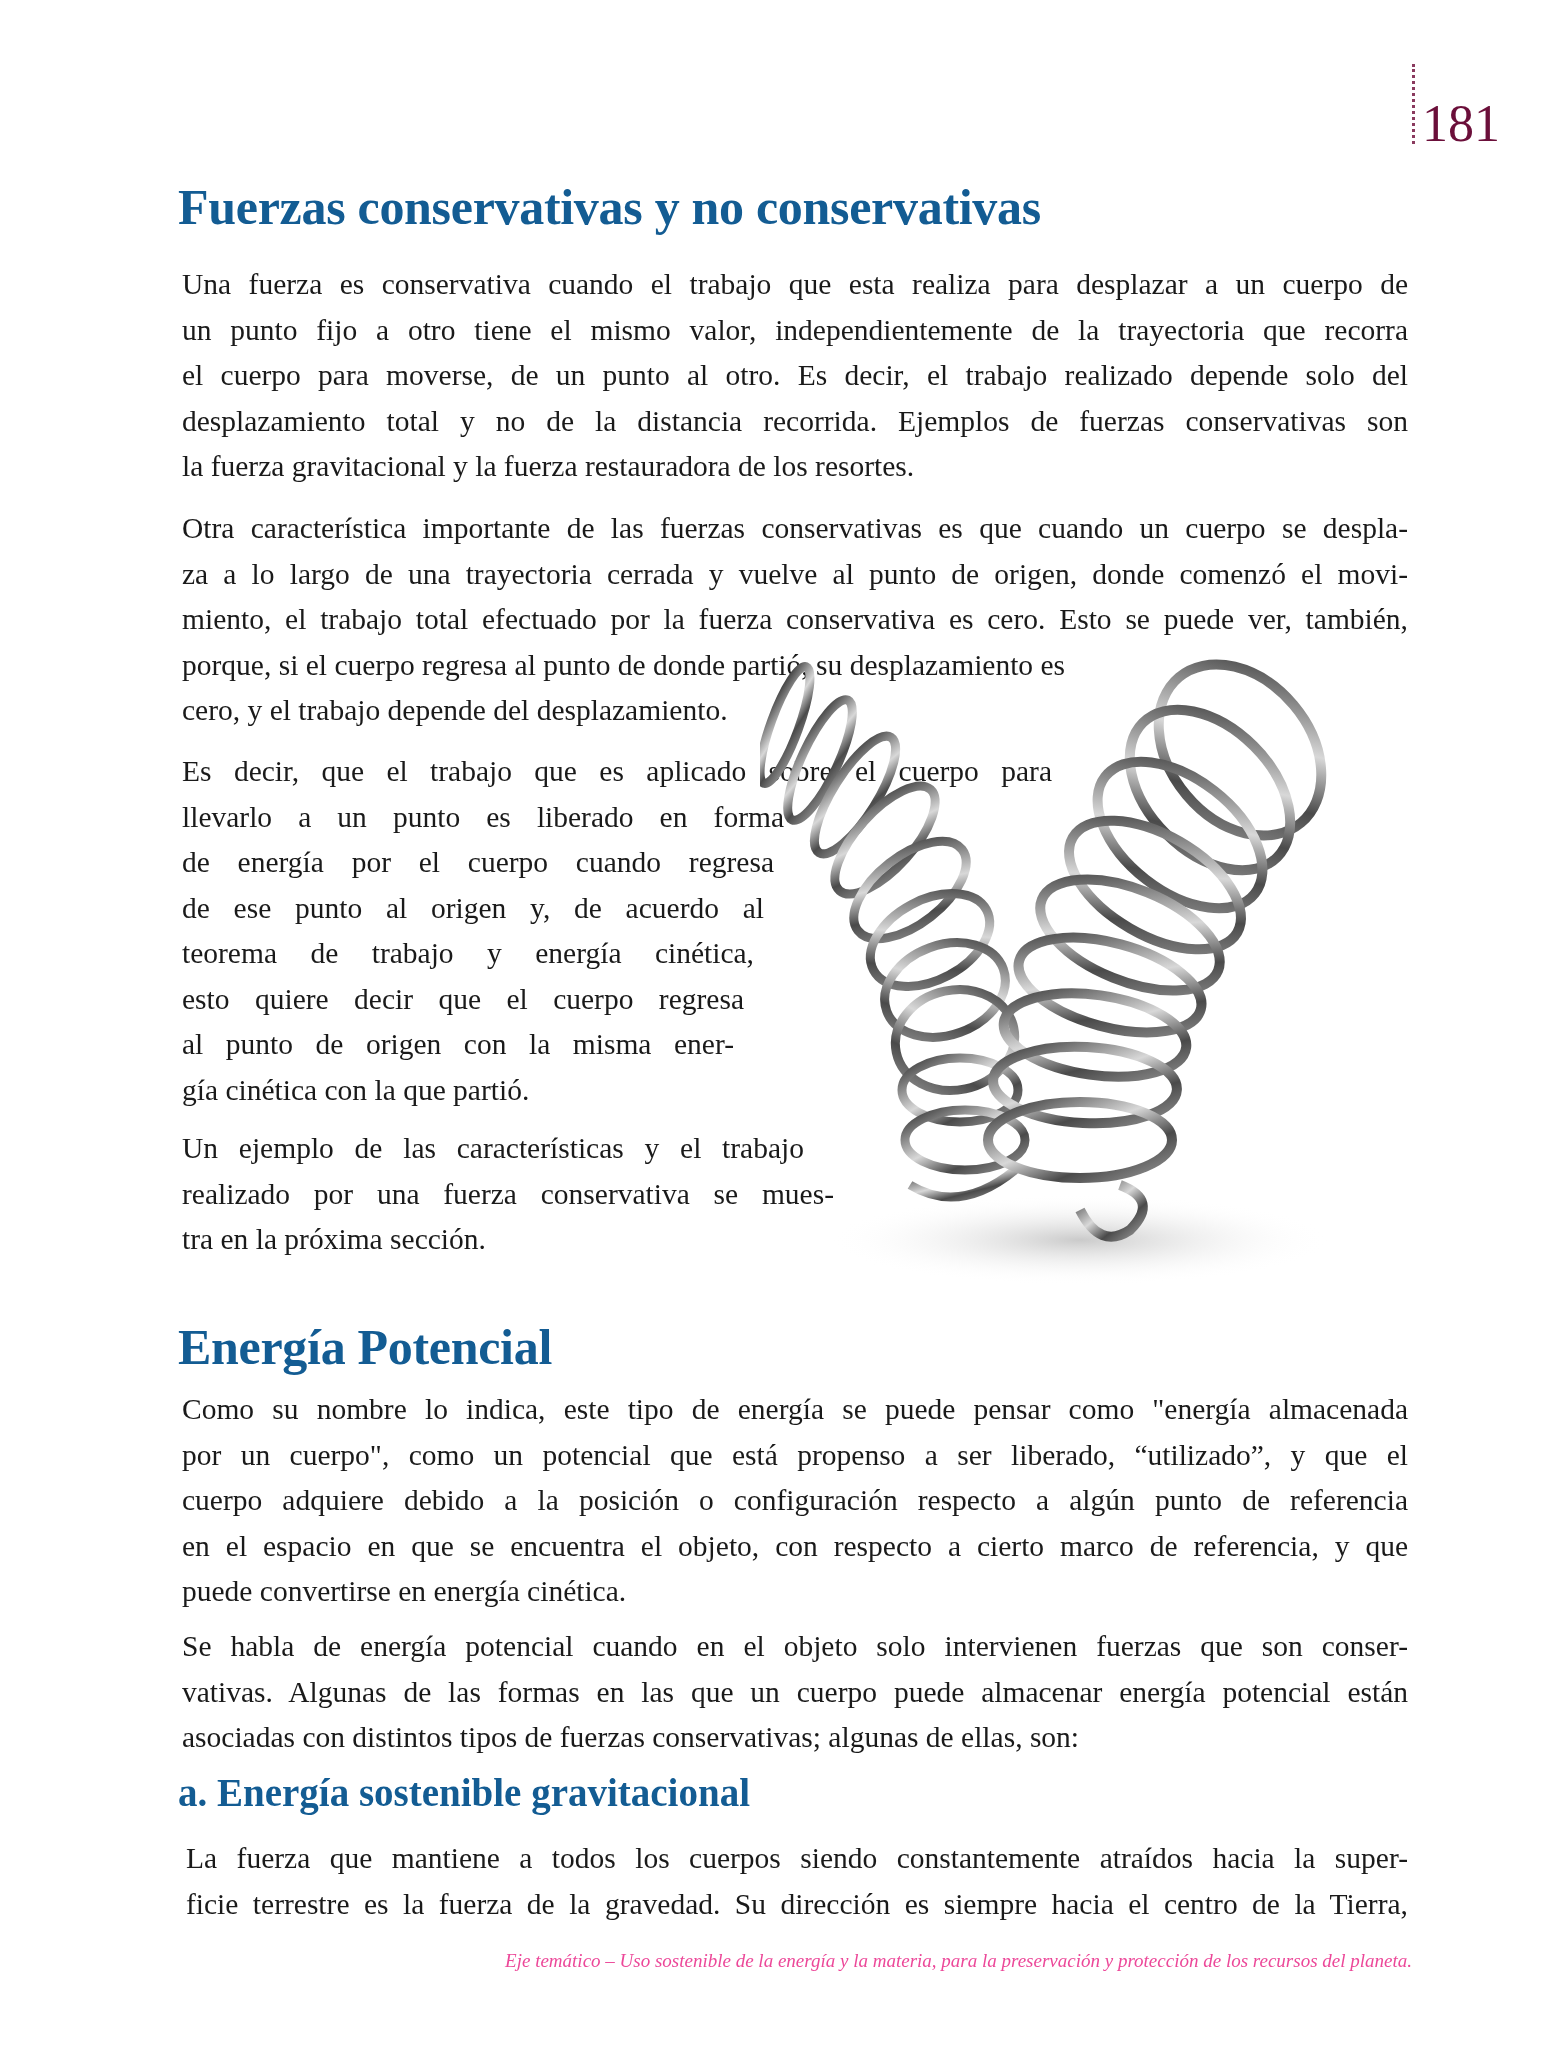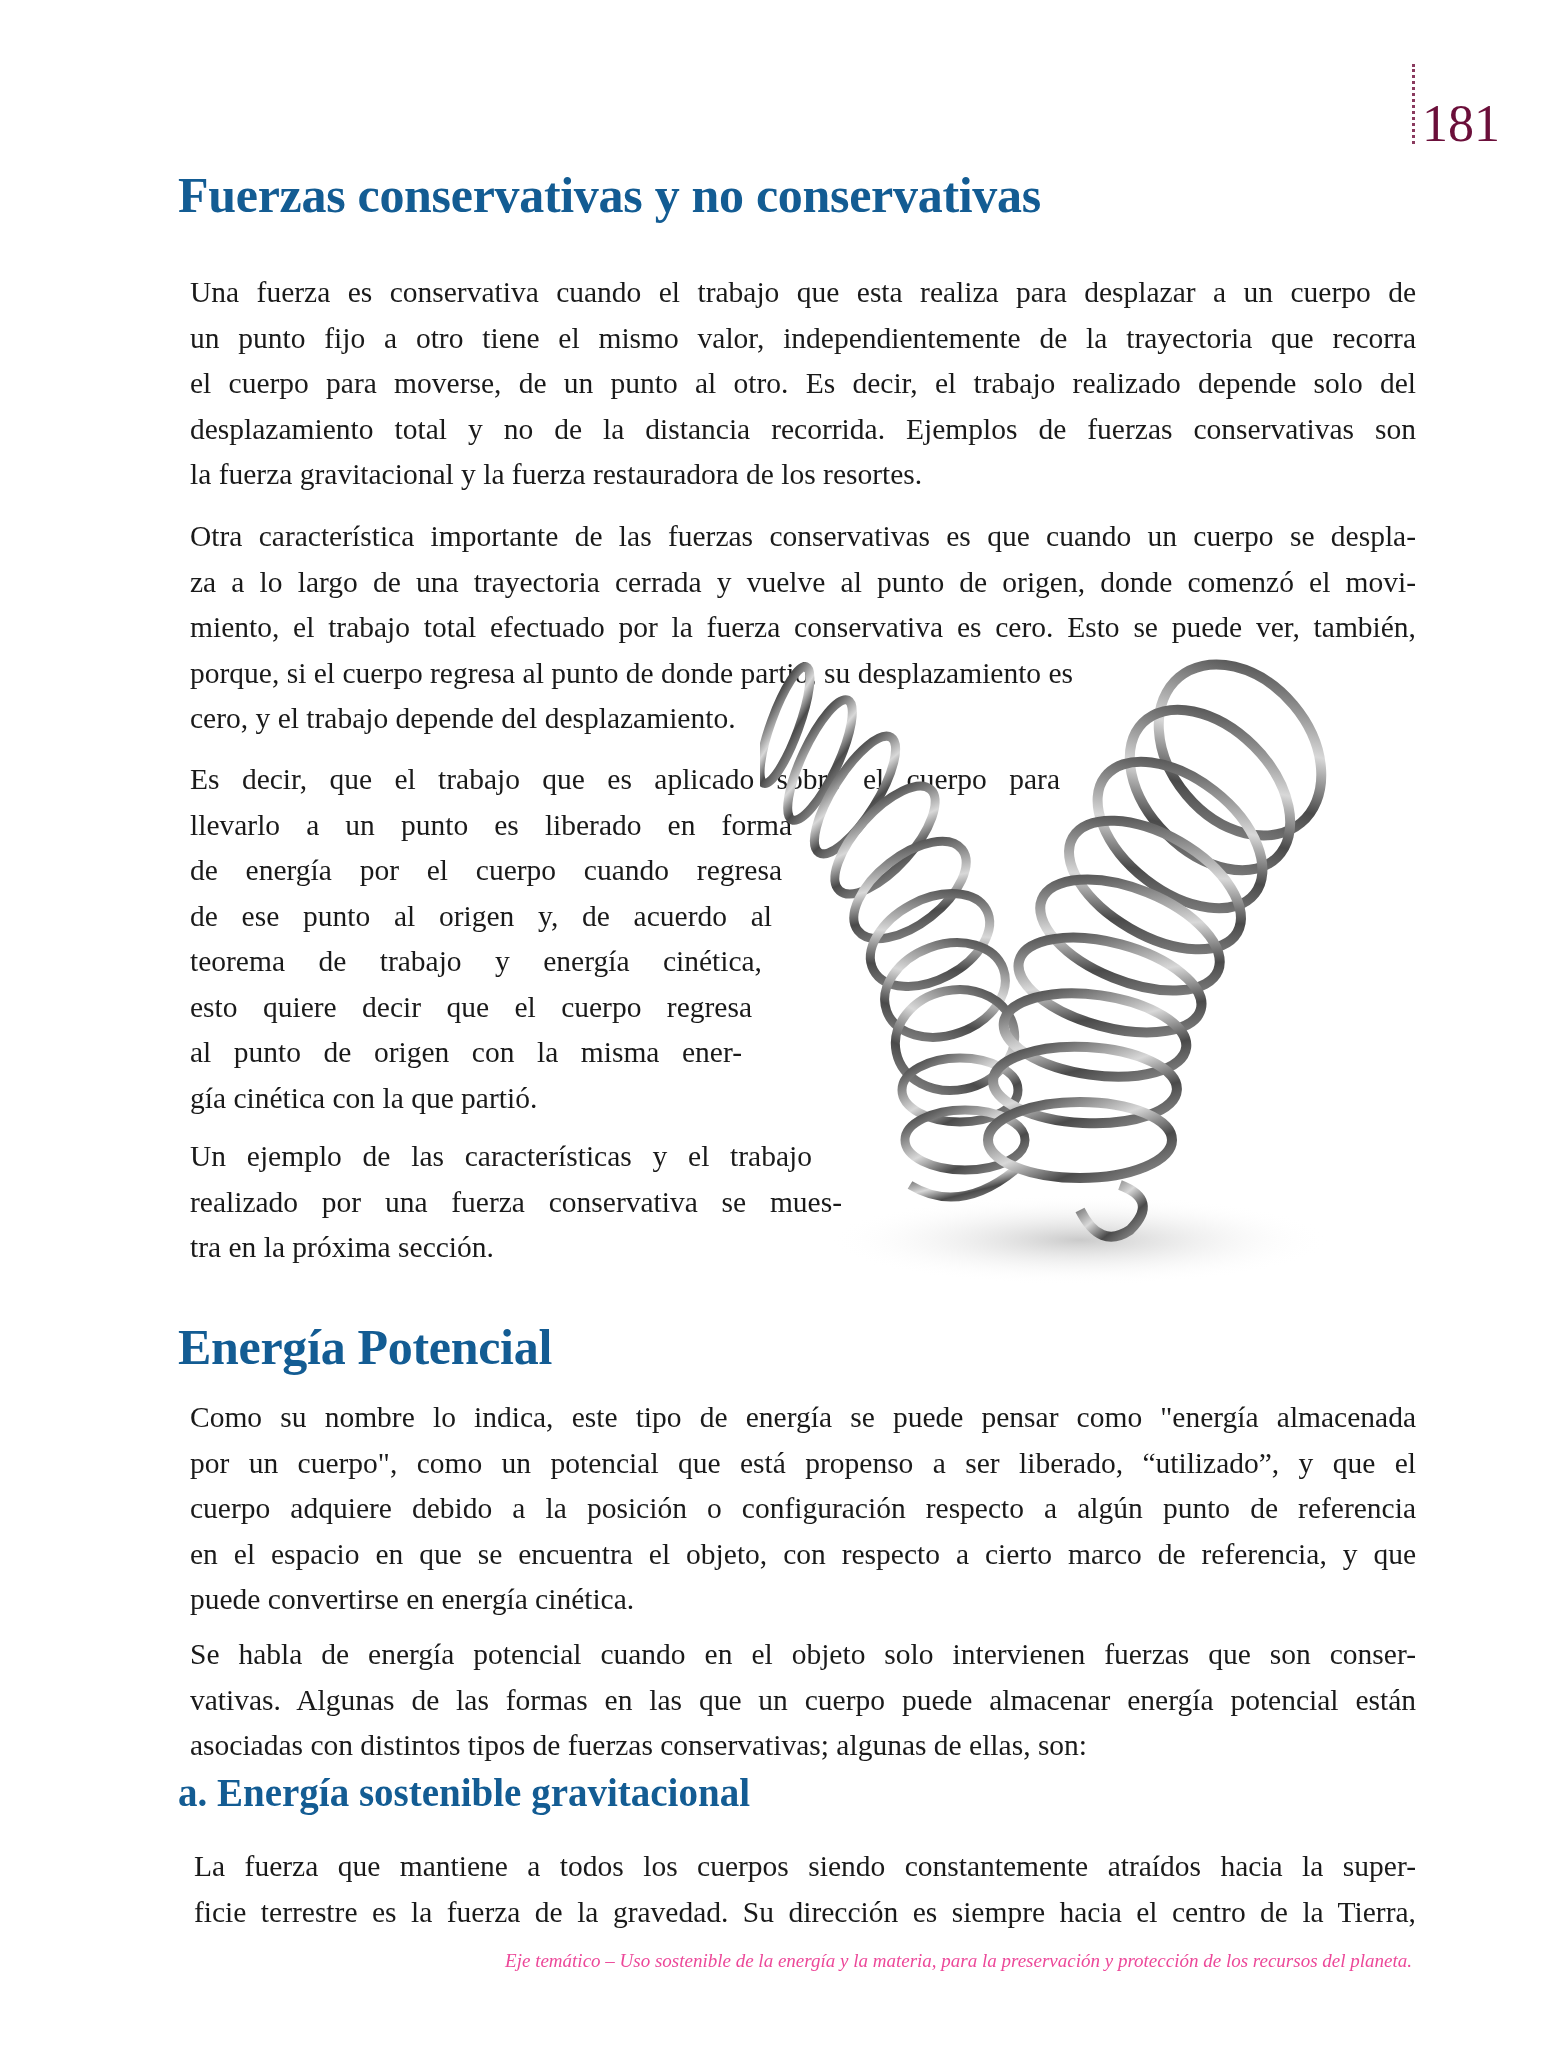--- a/index.html
+++ b/index.html
@@ -6,35 +6,35 @@
   body { width: 1564px; height: 2048px; position: relative; overflow: hidden;
          font-family: "Liberation Serif", "DejaVu Serif", serif; color: #1a1a1a; }
   .page-number-rule { position: absolute; left: 1412px; top: 64px; width: 0; height: 80px;
          border-left: 3px dotted #8a3a5e; }
   .page-number { position: absolute; left: 1422px; top: 98px; font-size: 52px; font-weight: normal;
          color: #6b0f3a; line-height: 1; }
   .h1 { position: absolute; left: 178px; font-size: 50px; font-weight: bold; color: #135c93;
         margin: 0; line-height: 1.1; letter-spacing: -0.3px; }
   .h2 { position: absolute; left: 178px; font-size: 39px; font-weight: bold; color: #135c93;
         margin: 0; line-height: 1.1; }
-  .para { position: absolute; left: 178px; font-size: 29.5px; line-height: 45.5px; margin: 12px;
+  .para { position: absolute; left: 178px; font-size: 29.5px; line-height: 45.5px; margin: 4px;
           text-align: justify; }
   .para .ln { display: block; white-space: nowrap; text-align-last: justify; }
   .para .ln.last { text-align-last: left; }
   .footer { position: absolute; right: 152px; top: 1950px; font-size: 19px; font-style: italic;
             color: #ec4899; white-space: nowrap; }
   .springs { position: absolute; left: 760px; top: 640px; width: 660px; height: 660px; }
 </style>
 </head>
 <body>
 
 <div class="page-number-rule"></div>
 <div class="page-number">181</div>
 
-<h1 class="h1" style="top:168px;">Fuerzas conservativas y no conservativas</h1>
+<h1 class="h1" style="top:180px;">Fuerzas conservativas y no conservativas</h1>
 
 <div class="para" style="top:258px; width:1226px;">
   <span class="ln">Una fuerza es conservativa cuando el trabajo que esta realiza para desplazar a un cuerpo de</span>
   <span class="ln">un punto fijo a otro tiene el mismo valor, independientemente de la trayectoria que recorra</span>
   <span class="ln">el cuerpo para moverse, de un punto al otro. Es decir, el trabajo realizado depende solo del</span>
   <span class="ln">desplazamiento total y no de la distancia recorrida. Ejemplos de fuerzas conservativas son</span>
   <span class="ln last">la fuerza gravitacional y la fuerza restauradora de los resortes.</span>
 </div>
 
 <div class="para" style="top:502px; width:1226px;">

